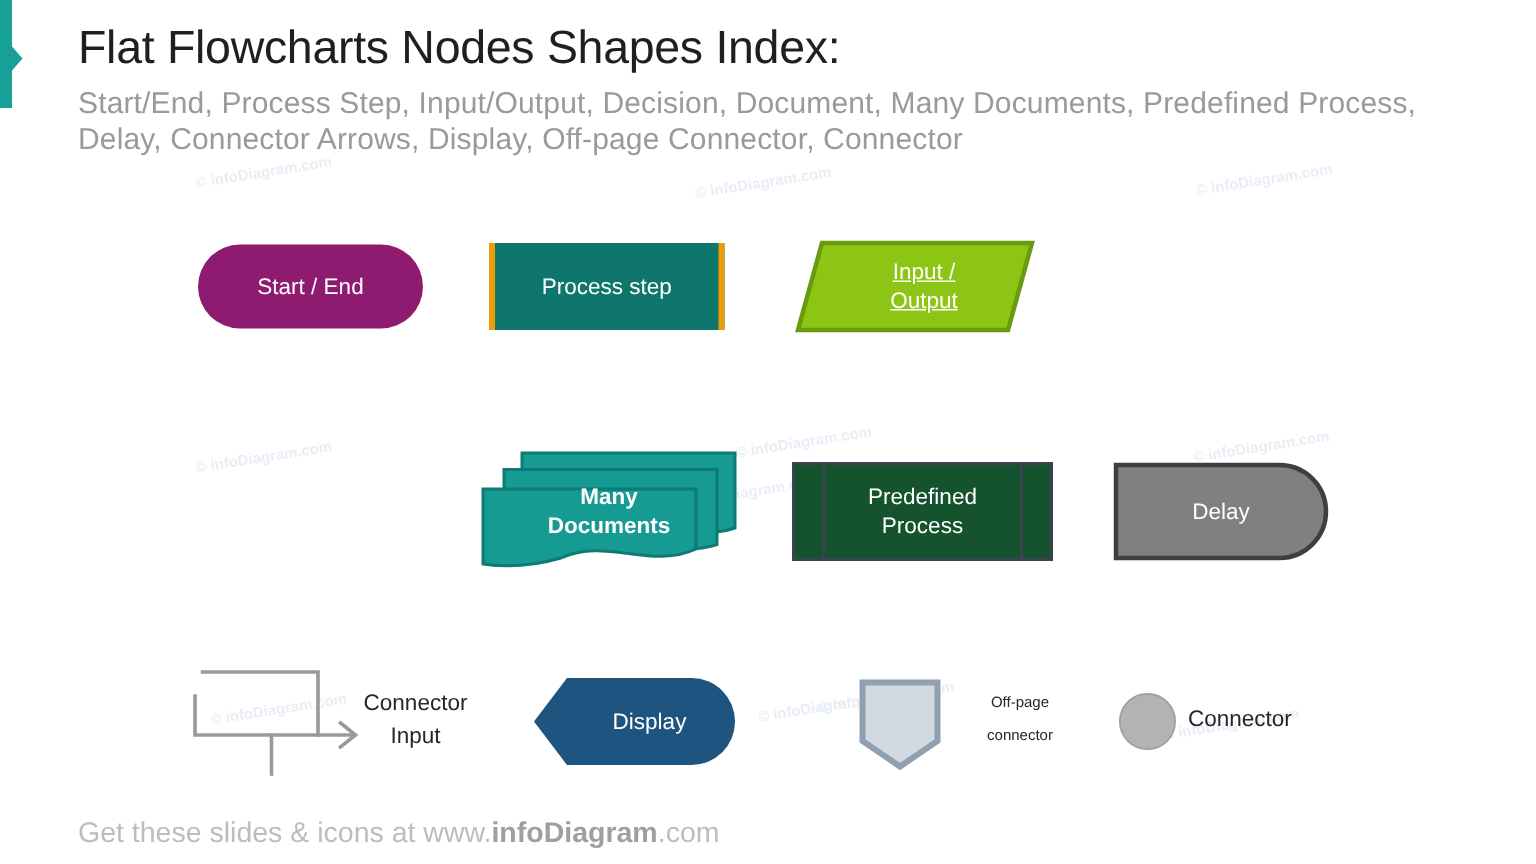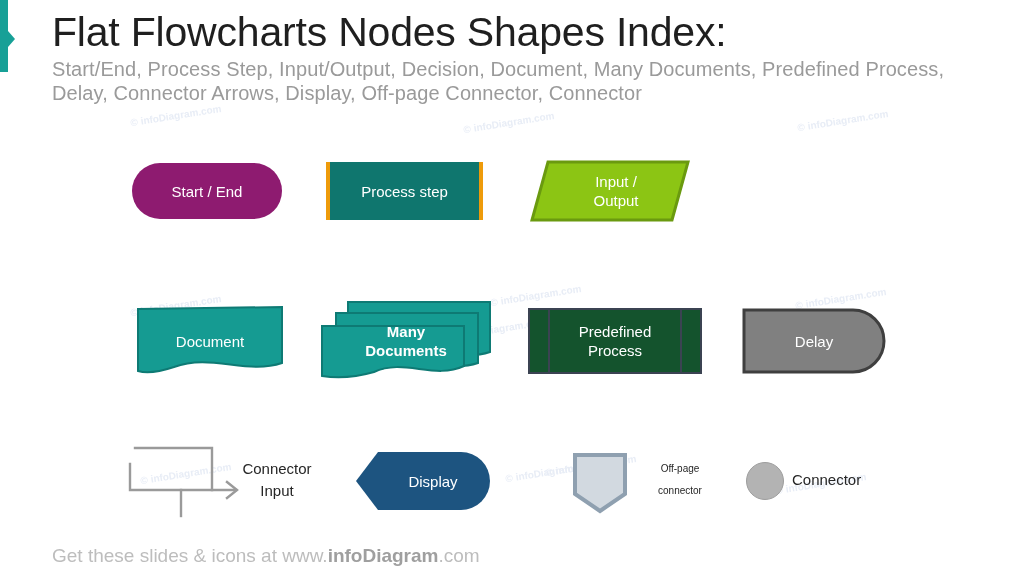--- a/index.html
+++ b/index.html
@@ -22,21 +22,21 @@
     position:absolute;left:8px;top:31px;
     width:0;height:0;
     border-top:8px solid transparent;
     border-bottom:8px solid transparent;
     border-left:7px solid #17A097;
   }
 
   
   .header{position:absolute;left:52px;top:12px;right:30px;}
   .title{
-    font-size:41px;line-height:40px;color:#1f1f1f;font-weight:400;
+    font-size:31px;line-height:40px;color:#1f1f1f;font-weight:400;
     letter-spacing:-0.2px;white-space:nowrap;
   }
   .subtitle{
     margin-top:5px;
     font-size:20px;line-height:24px;color:#9a9a9a;font-weight:400;
     letter-spacing:0.1px;max-width:930px;
   }
 
   
   .wm{
@@ -172,33 +172,27 @@
   <div class="node process">
     <div class="edge l"></div>
     <div class="edge r"></div>
     <div class="sh-label">Process step</div>
   </div>
 
   <div class="node io">
     <svg width="160" height="62" viewBox="0 0 160 62">
       <polygon points="18,2 158,2 142,60 2,60" fill="#8CC514" stroke="#6A9A0F" stroke-width="3"></polygon>
     </svg>
-    <div class="sh-label" style="flex-direction:column;padding-left:6px;">
+    <div class="sh-label" style="flex-direction:column;padding-left:6px;text-decoration:underline;">
       <span>Input /</span>
       <span>Output</span>
     </div>
   </div>
 
 
-  <div class="node doc document">
-    <svg width="148" height="72" viewBox="0 0 148 72">
-      <path d="M2,4 L146,2 L146,58 C110,70 75,48 38,62 C26,66 12,69 2,66 Z" fill="#159B92" stroke="#0E7A74" stroke-width="2"></path>
-    </svg>
-    <div class="sh-label">Document</div>
-  </div>
 
   <div class="node doc many">
     <svg width="172" height="82" viewBox="0 0 172 82">
       <g stroke="#0E7A74" stroke-width="2" fill="#159B92">
         <path d="M28,2 L170,2 L170,52 C140,62 110,44 80,56 C66,60 48,62 28,59 Z"></path>
         <path d="M16,13 L158,13 L158,63 C128,73 98,55 68,67 C54,71 36,73 16,70 Z"></path>
         <path d="M2,26 L144,26 L144,66 C114,80 84,58 54,72 C40,76 22,79 2,76 Z"></path>
       </g>
     </svg>
     <div class="sh-label" style="flex-direction:column;padding-right:20px;padding-bottom:12px;">

